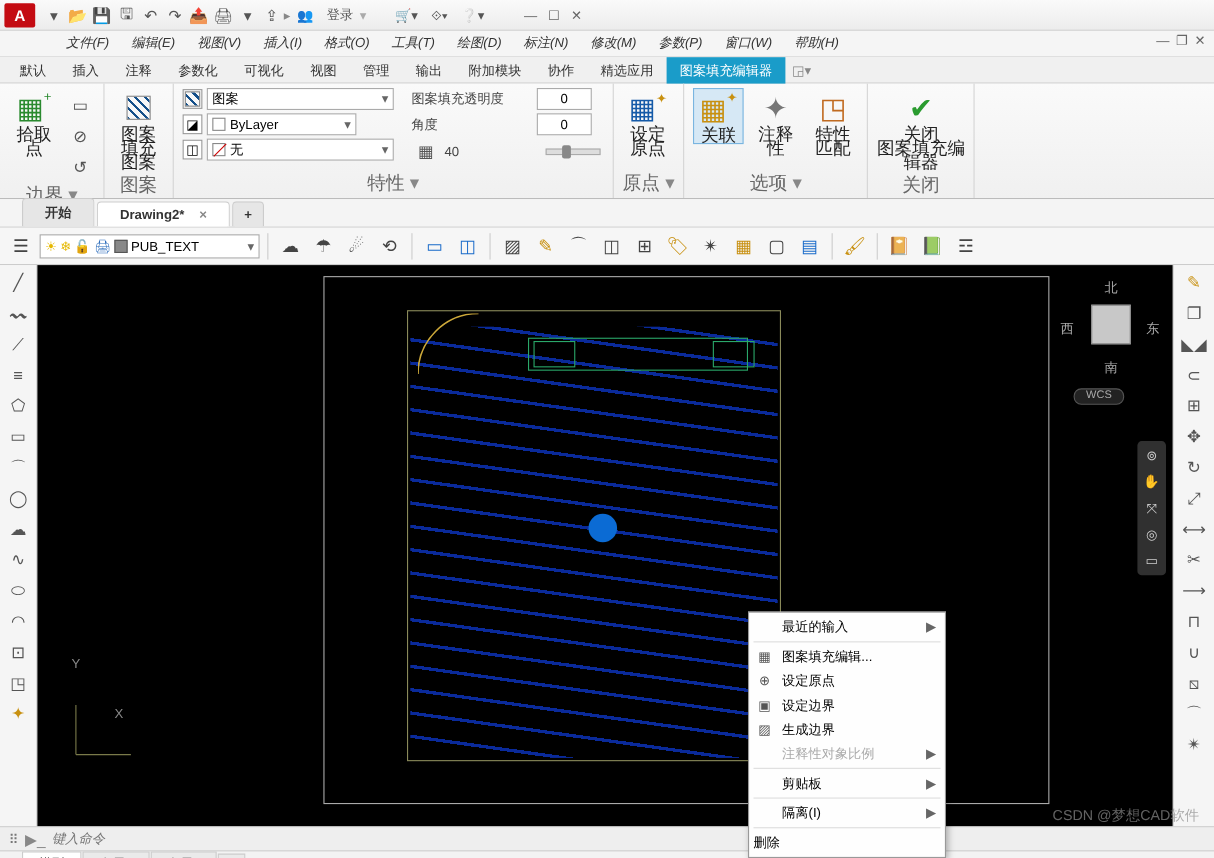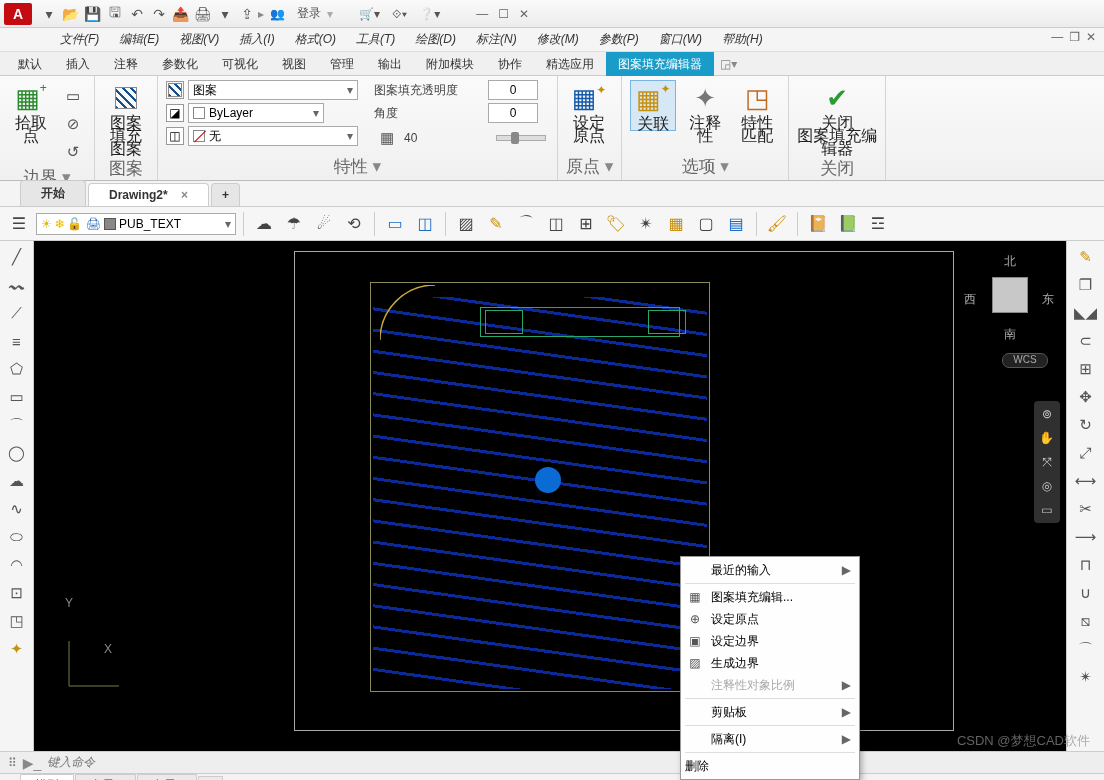--- a/index.html
+++ b/index.html
@@ -45,21 +45,21 @@
 .right-tools{width:38px;border-left:1px solid #ccc;}
 .left-tools{border-right:1px solid #ccc;}
 .tool-ico{width:26px;height:24px;display:flex;align-items:center;justify-content:center;color:#555;font-size:15px;cursor:pointer;}
 .canvas{flex:1;background:#000;position:relative;overflow:hidden;}
 .drawing{position:absolute;left:260px;top:10px;width:660px;height:480px;border:1px solid #aaa;}
 .inner-frame{position:absolute;left:75px;top:30px;width:340px;height:410px;border:1px solid #8a8a5a;}
 .hatch{position:absolute;left:78px;top:45px;width:334px;height:392px;background:repeating-linear-gradient(8deg,transparent 0 18px,#0a2a9a 18px 21px),repeating-linear-gradient(90deg,transparent 0 55px,#000 55px 58px);}
 .circ{position:absolute;width:26px;height:26px;background:#0b6bd4;border-radius:50%;left:240px;top:215px;}
 .compass{position:absolute;right:12px;top:12px;width:90px;height:90px;color:#aaa;font-size:11px;}
 .compass .c{position:absolute;}
-.wcs{position:absolute;right:18px;top:112px;width:46px;height:15px;border:1px solid #555;color:#aaa;text-align:center;font-size:10px;border-radius:7px;background:#222;}
+.wcs{position:absolute;right:44px;top:112px;width:46px;height:15px;border:1px solid #555;color:#aaa;text-align:center;font-size:10px;border-radius:7px;background:#222;}
 .ucs{position:absolute;left:25px;bottom:55px;color:#888;font-size:11px;}
 .ucs .yax{position:absolute;left:6px;top:-40px;}
 .ucs .xax{position:absolute;left:45px;top:6px;}
 .navcol{position:absolute;right:6px;top:160px;width:26px;background:rgba(80,80,80,.6);border-radius:4px;padding:6px 0;display:flex;flex-direction:column;align-items:center;gap:10px;color:#ccc;}
 .ctx-menu{position:absolute;background:#fefefe;border:1px solid #999;box-shadow:2px 2px 6px rgba(0,0,0,.3);font-size:12px;padding:2px 0;}
 .ctx-menu.main{left:680px;top:315px;width:180px;}
 .ctx-item{display:flex;align-items:center;height:22px;padding:0 8px 0 4px;cursor:pointer;gap:6px;}
 .ctx-item .ci-icon{width:20px;text-align:center;color:#555;}
 .ctx-item .ci-arrow{margin-left:auto;color:#666;}
 .ctx-item.dis{color:#aaa;}

